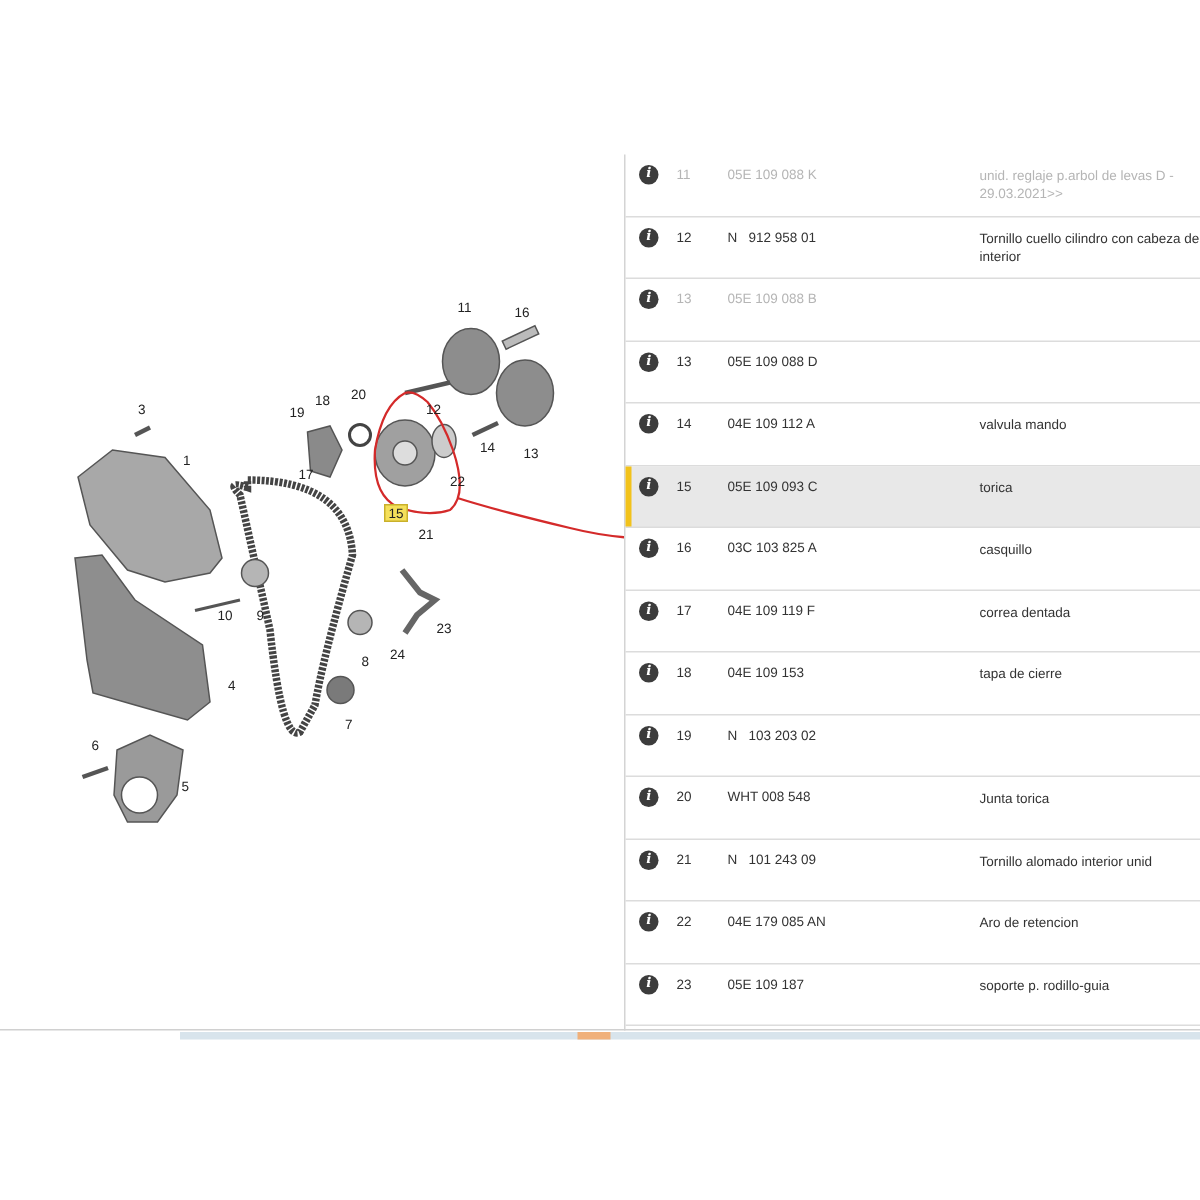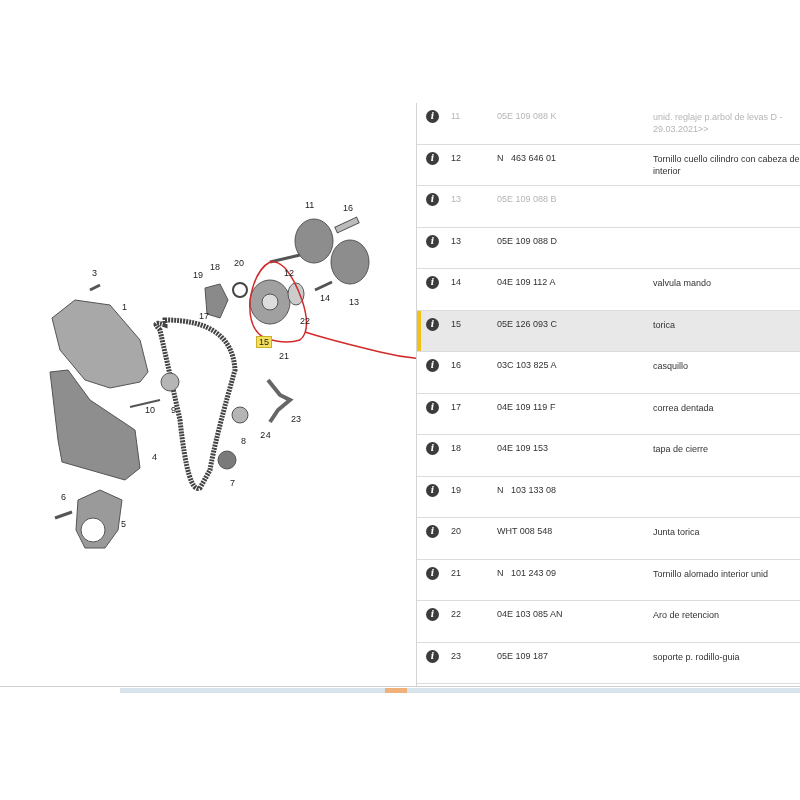--- a/index.html
+++ b/index.html
@@ -13,21 +13,21 @@
              border-left: 1px solid #d4d4d4; background: #fff; }
     .row { position: relative; height: 41.5px; border-bottom: 1px solid #dcdcdc; box-sizing: border-box;
            font-size: 9px; color: #333; }
     .row.selected { background: #e8e8e8; }
     .row.selected::before { content: ""; position: absolute; left: 0; top: 0; bottom: 0; width: 4px; background: #f2c21b; }
     .row.obsolete { color: #b5b5b5; }
     .info { position: absolute; left: 9px; top: 7px; width: 13px; height: 13px; border-radius: 50%;
             background: #3c3c3c; color: #fff; font-size: 9px; font-weight: bold; text-align: center; line-height: 13px;
             font-family: "DejaVu Serif", serif; font-style: italic; }
     .num { position: absolute; left: 34px; top: 8px; }
-    .pn { position: absolute; left: 80px; top: 8px; white-space: pre; }
+    .pn { position: absolute; left: 68px; top: 8px; white-space: pre; }
     .desc { position: absolute; left: 196px; top: 8px; width: 180px; line-height: 12px; margin-left: 40px; }
     .bottom-line { position: absolute; left: 0; top: 686px; width: 800px; height: 1px; background: #d0d0d0; }
     .scroll-strip { position: absolute; top: 688px; height: 5px; }
   </style>
 </head>
 <body>
 
 <div class="diagram">
   <svg width="416" height="700" viewBox="0 0 416 700">
     <g fill="#9a9a9a" stroke="#555" stroke-width="1">
@@ -90,35 +90,35 @@
     <span class="callout" style="left: 320px; top: 293px;">14</span>
     <span class="callout hl" style="left: 256px; top: 336px;">15</span>
     <span class="callout" style="left: 343px; top: 203px;">16</span>
     <span class="callout" style="left: 199px; top: 311px;">17</span>
     <span class="callout" style="left: 210px; top: 262px;">18</span>
     <span class="callout" style="left: 193px; top: 270px;">19</span>
     <span class="callout" style="left: 234px; top: 258px;">20</span>
     <span class="callout" style="left: 279px; top: 351px;">21</span>
     <span class="callout" style="left: 300px; top: 316px;">22</span>
     <span class="callout" style="left: 291px; top: 414px;">23</span>
-    <span class="callout" style="left: 260px; top: 431px; font-family: Liberation Mono, monospace;">24</span>
+    <span class="callout" style="left: 260px; top: 431px;">24</span>
   </div>
 
 <div class="panel">
   <div id="rows">
       <div class="row obsolete">
         <span class="info">i</span>
         <span class="num">11</span>
         <span class="pn">05E 109 088 K</span>
         <span class="desc">unid. reglaje p.arbol de levas D - 29.03.2021&gt;&gt;</span>
       </div>
       <div class="row">
         <span class="info">i</span>
         <span class="num">12</span>
-        <span class="pn">N   463 646 01</span>
+        <span class="pn">N   912 958 01</span>
         <span class="desc">Tornillo cuello cilindro con cabeza de estrella interior</span>
       </div>
       <div class="row obsolete">
         <span class="info">i</span>
         <span class="num">13</span>
         <span class="pn">05E 109 088 B</span>
       </div>
       <div class="row">
         <span class="info">i</span>
         <span class="num">13</span>
@@ -126,21 +126,21 @@
       </div>
       <div class="row">
         <span class="info">i</span>
         <span class="num">14</span>
         <span class="pn">04E 109 112 A</span>
         <span class="desc">valvula mando</span>
       </div>
       <div class="row selected">
         <span class="info">i</span>
         <span class="num">15</span>
-        <span class="pn">05E 126 093 C</span>
+        <span class="pn">05E 109 093 C</span>
         <span class="desc">torica</span>
       </div>
       <div class="row">
         <span class="info">i</span>
         <span class="num">16</span>
         <span class="pn">03C 103 825 A</span>
         <span class="desc">casquillo</span>
       </div>
       <div class="row">
         <span class="info">i</span>
@@ -150,38 +150,38 @@
       </div>
       <div class="row">
         <span class="info">i</span>
         <span class="num">18</span>
         <span class="pn">04E 109 153</span>
         <span class="desc">tapa de cierre</span>
       </div>
       <div class="row">
         <span class="info">i</span>
         <span class="num">19</span>
-        <span class="pn">N   103 133 08</span>
+        <span class="pn">N   103 203 02</span>
       </div>
       <div class="row">
         <span class="info">i</span>
         <span class="num">20</span>
         <span class="pn">WHT 008 548</span>
         <span class="desc">Junta torica</span>
       </div>
       <div class="row">
         <span class="info">i</span>
         <span class="num">21</span>
         <span class="pn">N   101 243 09</span>
         <span class="desc">Tornillo alomado interior unid</span>
       </div>
       <div class="row">
         <span class="info">i</span>
         <span class="num">22</span>
-        <span class="pn">04E 103 085 AN</span>
+        <span class="pn">04E 179 085 AN</span>
         <span class="desc">Aro de retencion</span>
       </div>
       <div class="row">
         <span class="info">i</span>
         <span class="num">23</span>
         <span class="pn">05E 109 187</span>
         <span class="desc">soporte p. rodillo-guia</span>
       </div>
     </div>
 </div>

